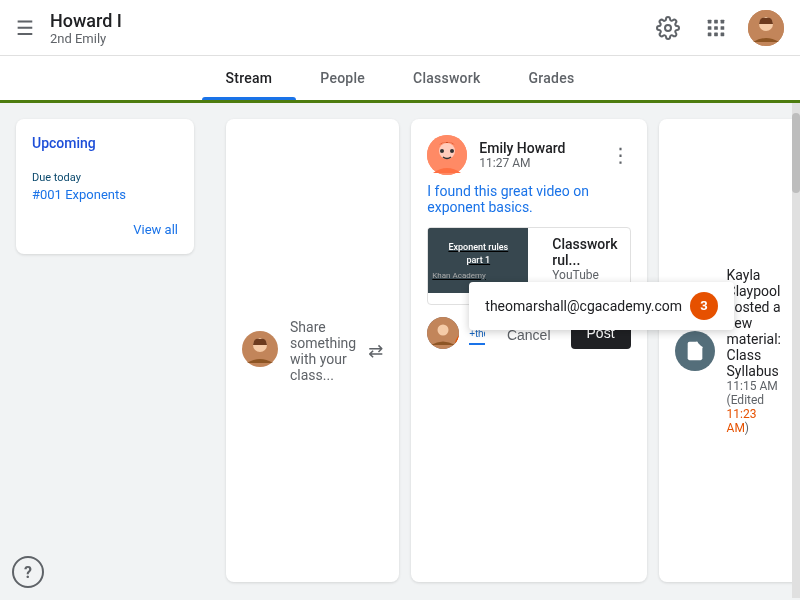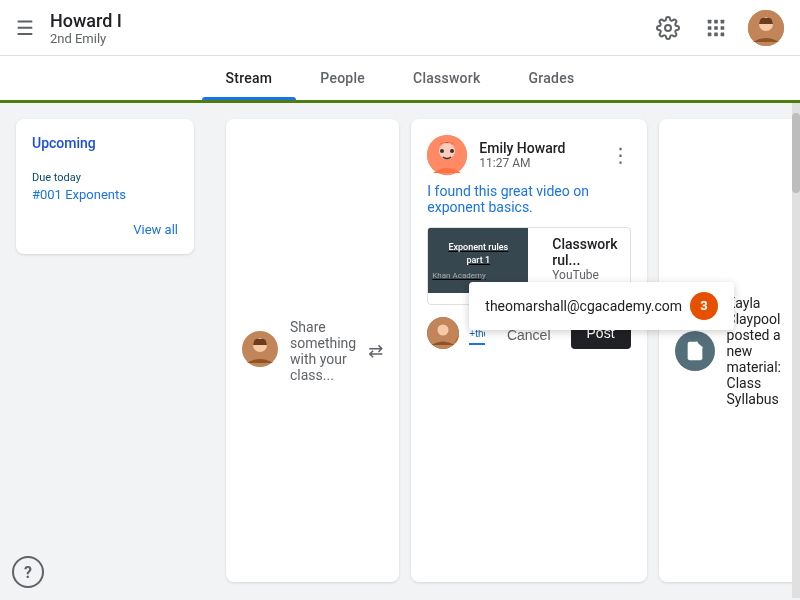--- a/index.html
+++ b/index.html
@@ -436,20 +436,23 @@
       <div class="material-icon-wrap">
         <svg width="22" height="22" viewBox="0 0 24 24" fill="white">
           <path d="M14 2H6a2 2 0 00-2 2v16a2 2 0 002 2h12a2 2 0 002-2V8l-6-6z"></path>
           <polyline points="14,2 14,8 20,8" fill="none" stroke="white" stroke-width="2"></polyline>
         </svg>
       </div>
       <div class="material-info">
         <div class="material-title">
           <span>Kayla Claypool posted a new material: Class Syllabus</span>
         </div>
+        <div class="material-time">
+          <span>11:15 AM (Edited </span><span class="edited">11:23 AM</span><span>)</span>
+        </div>
       </div>
       <div class="post-menu">⋮</div>
     </div>
 
   </div>
 
   <div class="scroll-track">
     <div class="scroll-thumb"></div>
   </div>
 </div>

